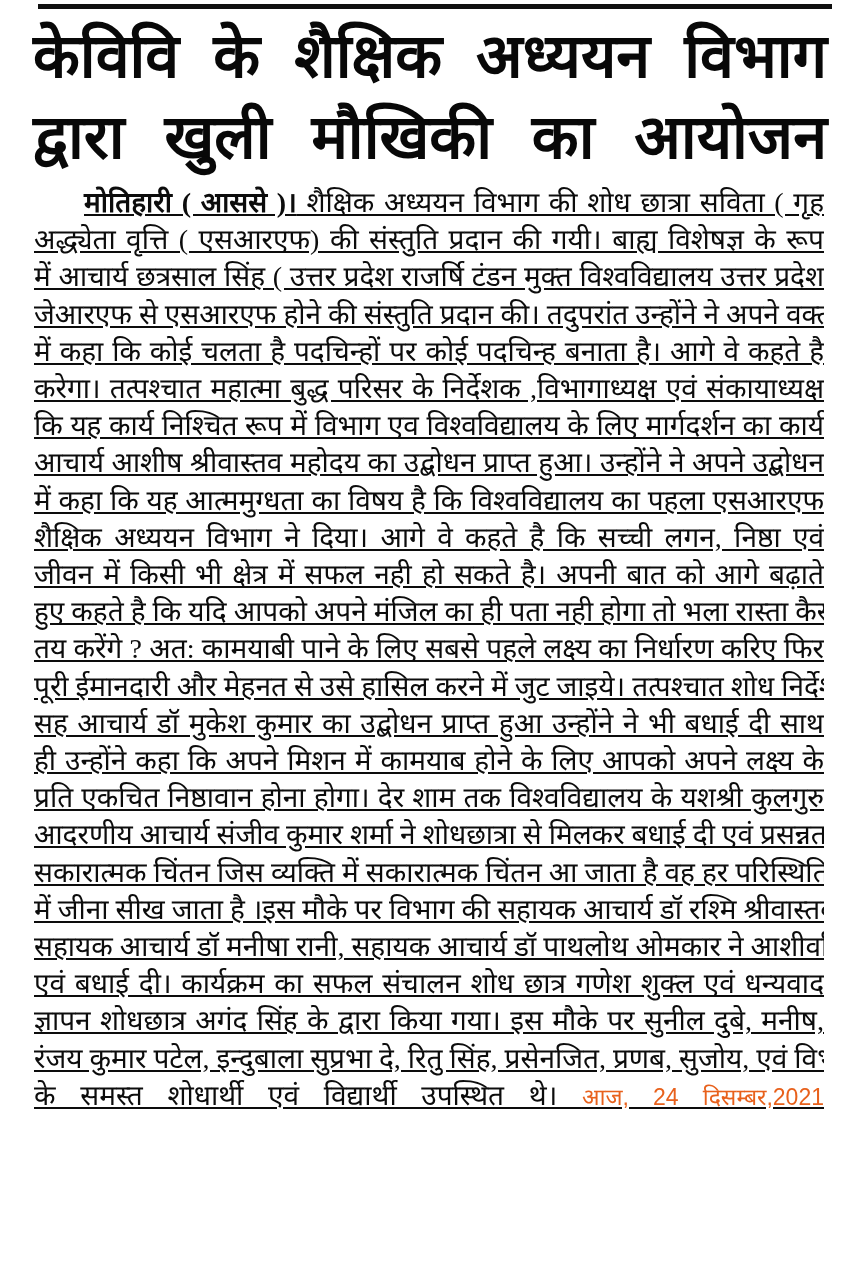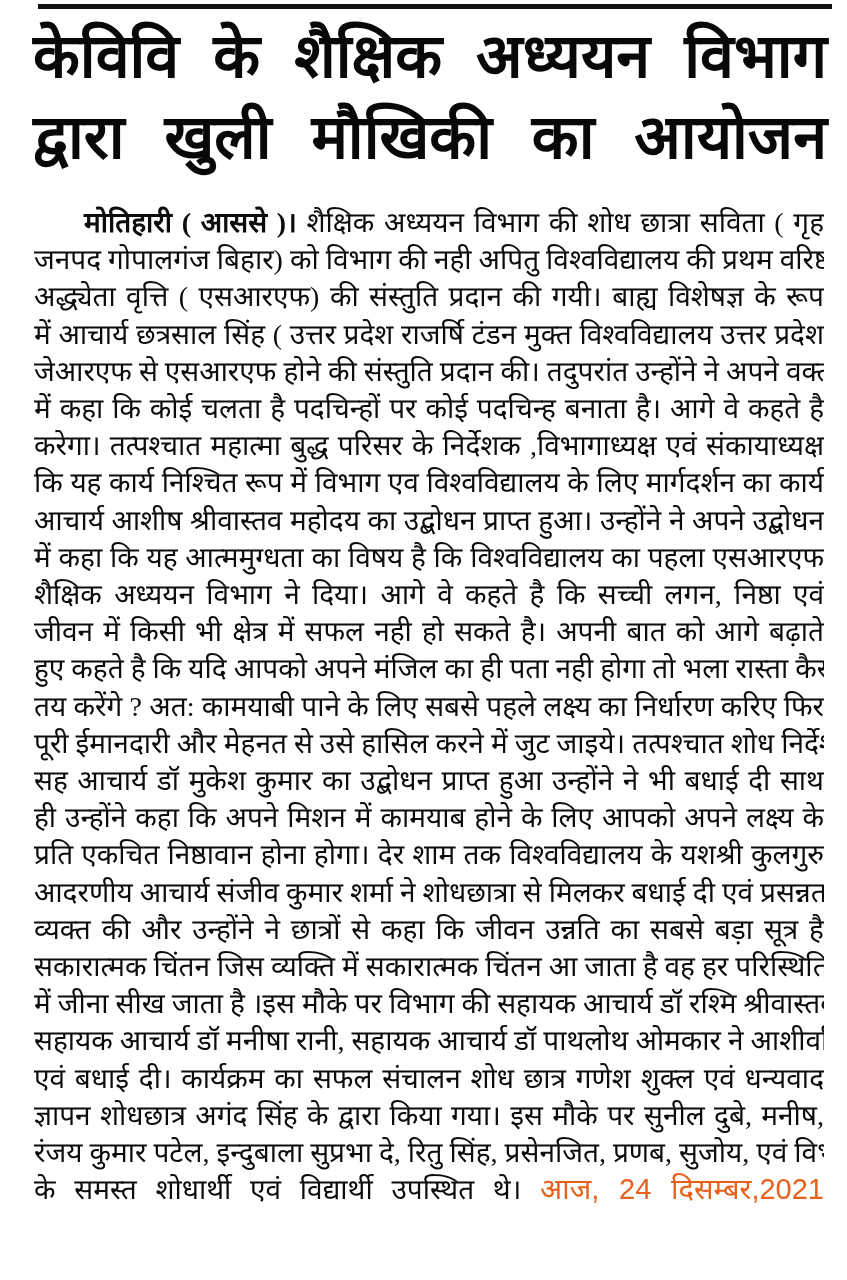--- a/index.html
+++ b/index.html
@@ -33,73 +33,72 @@
     text-align: justify;
   }
   .headline .h-line {
     display: block;
     text-align: justify;
     text-align-last: justify;
     white-space: nowrap;
   }
   .article-body {
     position: absolute;
-    left: 34px; top: 204px;
+    left: 34px; top: 184px;
     width: 790px;
     font-size: 28px;
     line-height: 37.2px;
     color: #0c0c0c;
+    text-decoration: underline;
   }
   .body-line {
     text-align: justify;
     text-align-last: justify;
     white-space: nowrap;
     overflow: hidden;
   }
   .lead-line { padding-left: 50px; }
   .lead-bold { font-weight: 700; }
   .date-stamp {
     color: #e8611c;
     font-family: "Liberation Sans", "DejaVu Sans", sans-serif;
-    font-size: 29px;
+    font-size: 23px;
   }
 </style>
 </head>
 <body>
 
 <div class="clipping">
 
   <div class="top-rule"></div>
 
   <div class="headline">
     <span class="h-line">केविवि के शैक्षिक अध्ययन विभाग</span>
     <span class="h-line">द्वारा खुली मौखिकी का आयोजन</span>
   </div>
 
   <div class="article-body">
     <div class="body-line lead-line"><span class="lead-bold">मोतिहारी ( आससे )।</span><span> शैक्षिक अध्ययन विभाग की शोध छात्रा सविता ( गृह</span></div>
-    <div class="body-line">जनपद गोपालगंज बिहार) को विभाग की नही अपितु विश्वविद्यालय की प्रथम वरिष्ठ</div>
     <div class="body-line">अद्ध्येता वृत्ति ( एसआरएफ) की संस्तुति प्रदान की गयी।  बाह्य विशेषज्ञ के रूप</div>
     <div class="body-line">में आचार्य छत्रसाल सिंह ( उत्तर प्रदेश राजर्षि टंडन मुक्त विश्वविद्यालय उत्तर प्रदेश</div>
     <div class="body-line">जेआरएफ से एसआरएफ  होने की संस्तुति प्रदान की। तदुपरांत उन्होंने ने अपने वक्तव्य</div>
     <div class="body-line">में कहा कि कोई चलता है पदचिन्हों पर कोई पदचिन्ह बनाता है।  आगे वे कहते है</div>
     <div class="body-line">करेगा।  तत्पश्चात महात्मा बुद्ध परिसर के निर्देशक ,विभागाध्यक्ष एवं संकायाध्यक्ष</div>
     <div class="body-line">कि यह कार्य निश्चित रूप में विभाग एव विश्वविद्यालय के लिए मार्गदर्शन का कार्य</div>
     <div class="body-line">आचार्य आशीष श्रीवास्तव महोदय का उद्बोधन प्राप्त हुआ। उन्होंने ने अपने उद्बोधन</div>
     <div class="body-line">में कहा कि यह आत्ममुग्धता का विषय है कि विश्वविद्यालय का पहला  एसआरएफ</div>
     <div class="body-line">शैक्षिक अध्ययन विभाग ने दिया।  आगे वे कहते है कि सच्ची लगन, निष्ठा एवं</div>
     <div class="body-line">जीवन में किसी भी क्षेत्र में सफल नही हो सकते है।  अपनी बात को आगे बढ़ाते</div>
     <div class="body-line">हुए कहते है कि यदि आपको अपने मंजिल का ही पता नही होगा तो भला रास्ता कैसे</div>
     <div class="body-line">तय करेंगे ? अत: कामयाबी पाने के लिए सबसे पहले लक्ष्य का निर्धारण करिए फिर</div>
     <div class="body-line">पूरी ईमानदारी और मेहनत से उसे हासिल करने में जुट जाइये। तत्पश्चात शोध निर्देशक</div>
     <div class="body-line">सह आचार्य  डॉ मुकेश कुमार  का उद्बोधन प्राप्त हुआ उन्होंने ने भी बधाई दी साथ</div>
     <div class="body-line">ही उन्होंने कहा  कि अपने मिशन में कामयाब होने के लिए आपको अपने लक्ष्य के</div>
     <div class="body-line">प्रति एकचित निष्ठावान होना होगा। देर शाम तक विश्वविद्यालय के यशश्री कुलगुरु</div>
     <div class="body-line">आदरणीय  आचार्य संजीव  कुमार शर्मा ने  शोधछात्रा से मिलकर बधाई दी एवं प्रसन्नता</div>
-    <div class="body-line">व्यक्त की और उन्होंने ने छात्रों  से कहा कि जीवन उन्नति का सबसे बड़ा सूत्र है</div>
     <div class="body-line">सकारात्मक चिंतन जिस व्यक्ति में सकारात्मक चिंतन आ जाता है वह हर परिस्थितियों</div>
     <div class="body-line">में जीना सीख जाता है ।इस मौके पर विभाग की सहायक आचार्य डॉ रश्मि श्रीवास्तव,</div>
     <div class="body-line">सहायक आचार्य डॉ मनीषा रानी, सहायक आचार्य डॉ पाथलोथ ओमकार ने आशीर्वाद</div>
     <div class="body-line">एवं बधाई दी।  कार्यक्रम का सफल संचालन शोध छात्र गणेश शुक्ल एवं धन्यवाद</div>
     <div class="body-line">ज्ञापन शोधछात्र अगंद सिंह के द्वारा किया गया। इस मौके पर सुनील दुबे, मनीष,</div>
     <div class="body-line">रंजय कुमार पटेल, इन्दुबाला सुप्रभा दे, रितु सिंह, प्रसेनजित, प्रणब, सुजोय, एवं विभाग</div>
     <div class="body-line"><span>के समस्त शोधार्थी एवं विद्यार्थी उपस्थित थे। </span><span class="date-stamp">आज, 24 दिसम्बर,2021</span></div>
   </div>
 
 </div>

